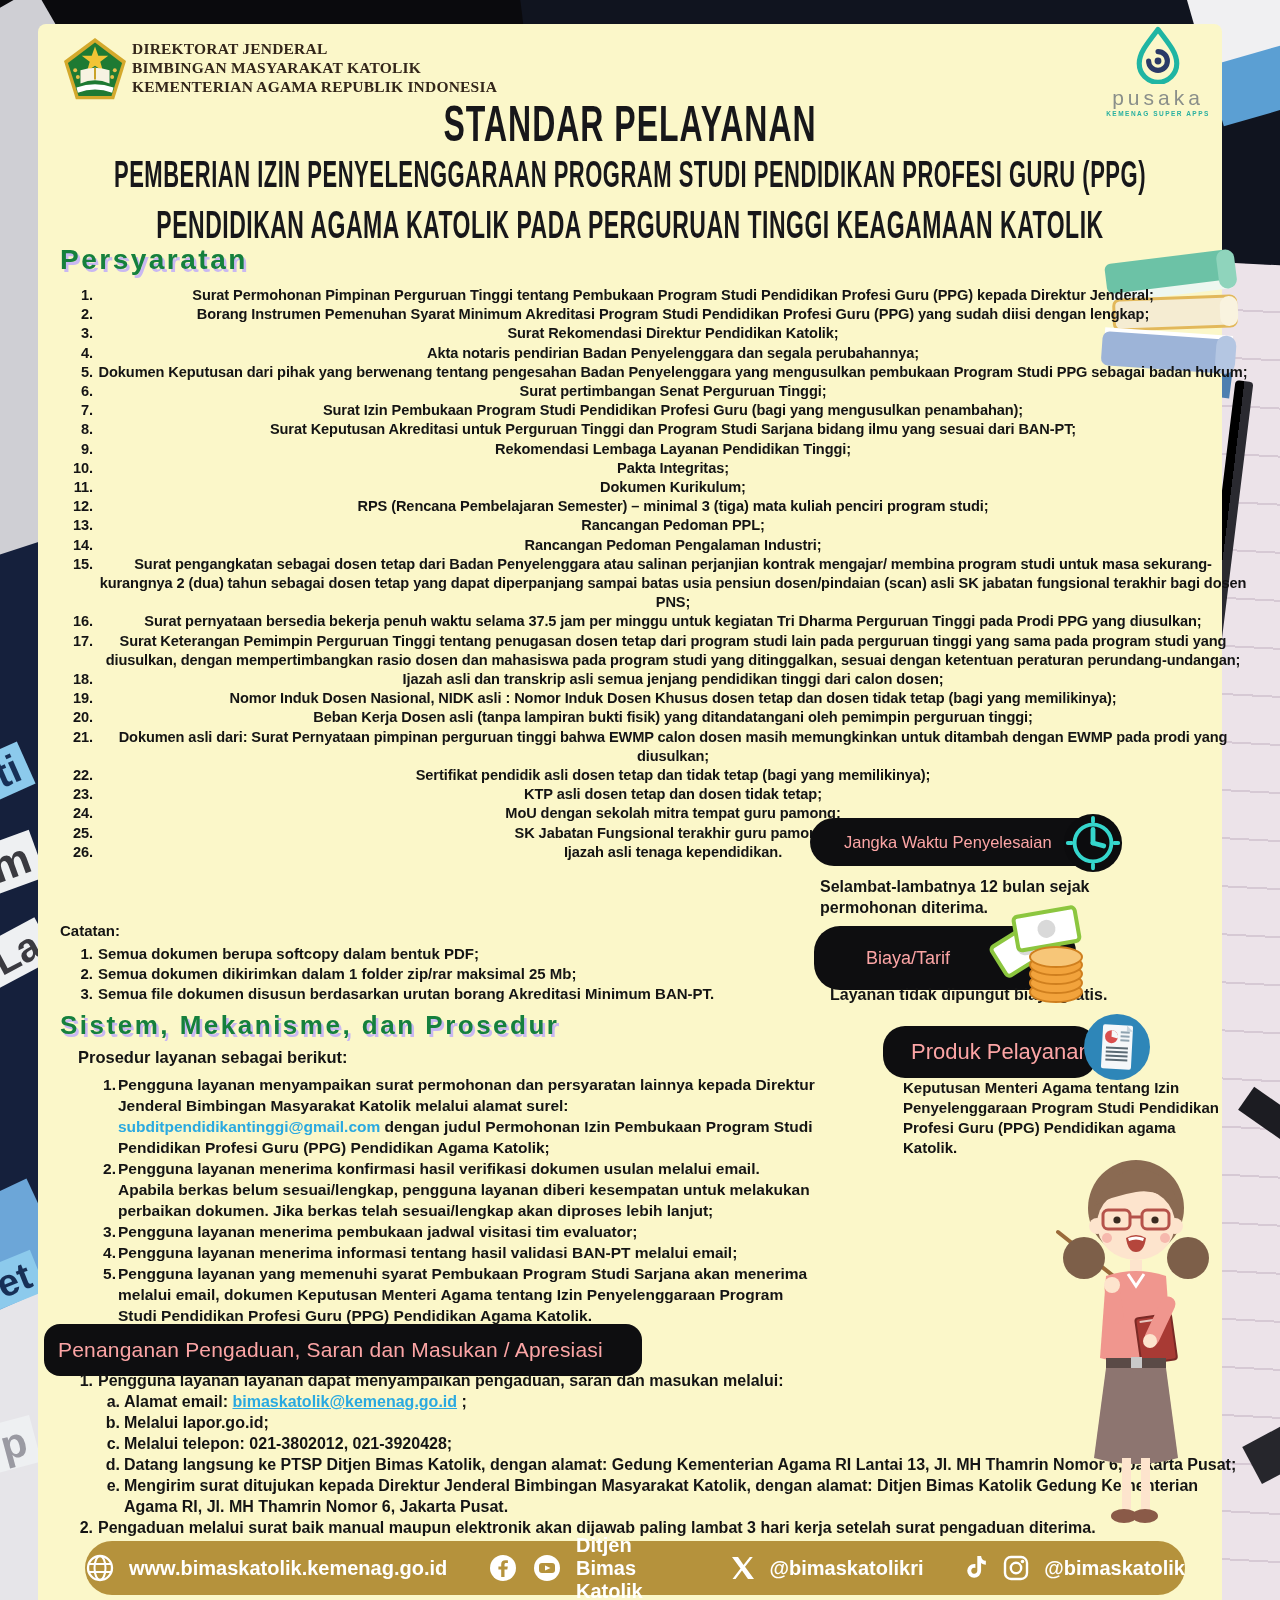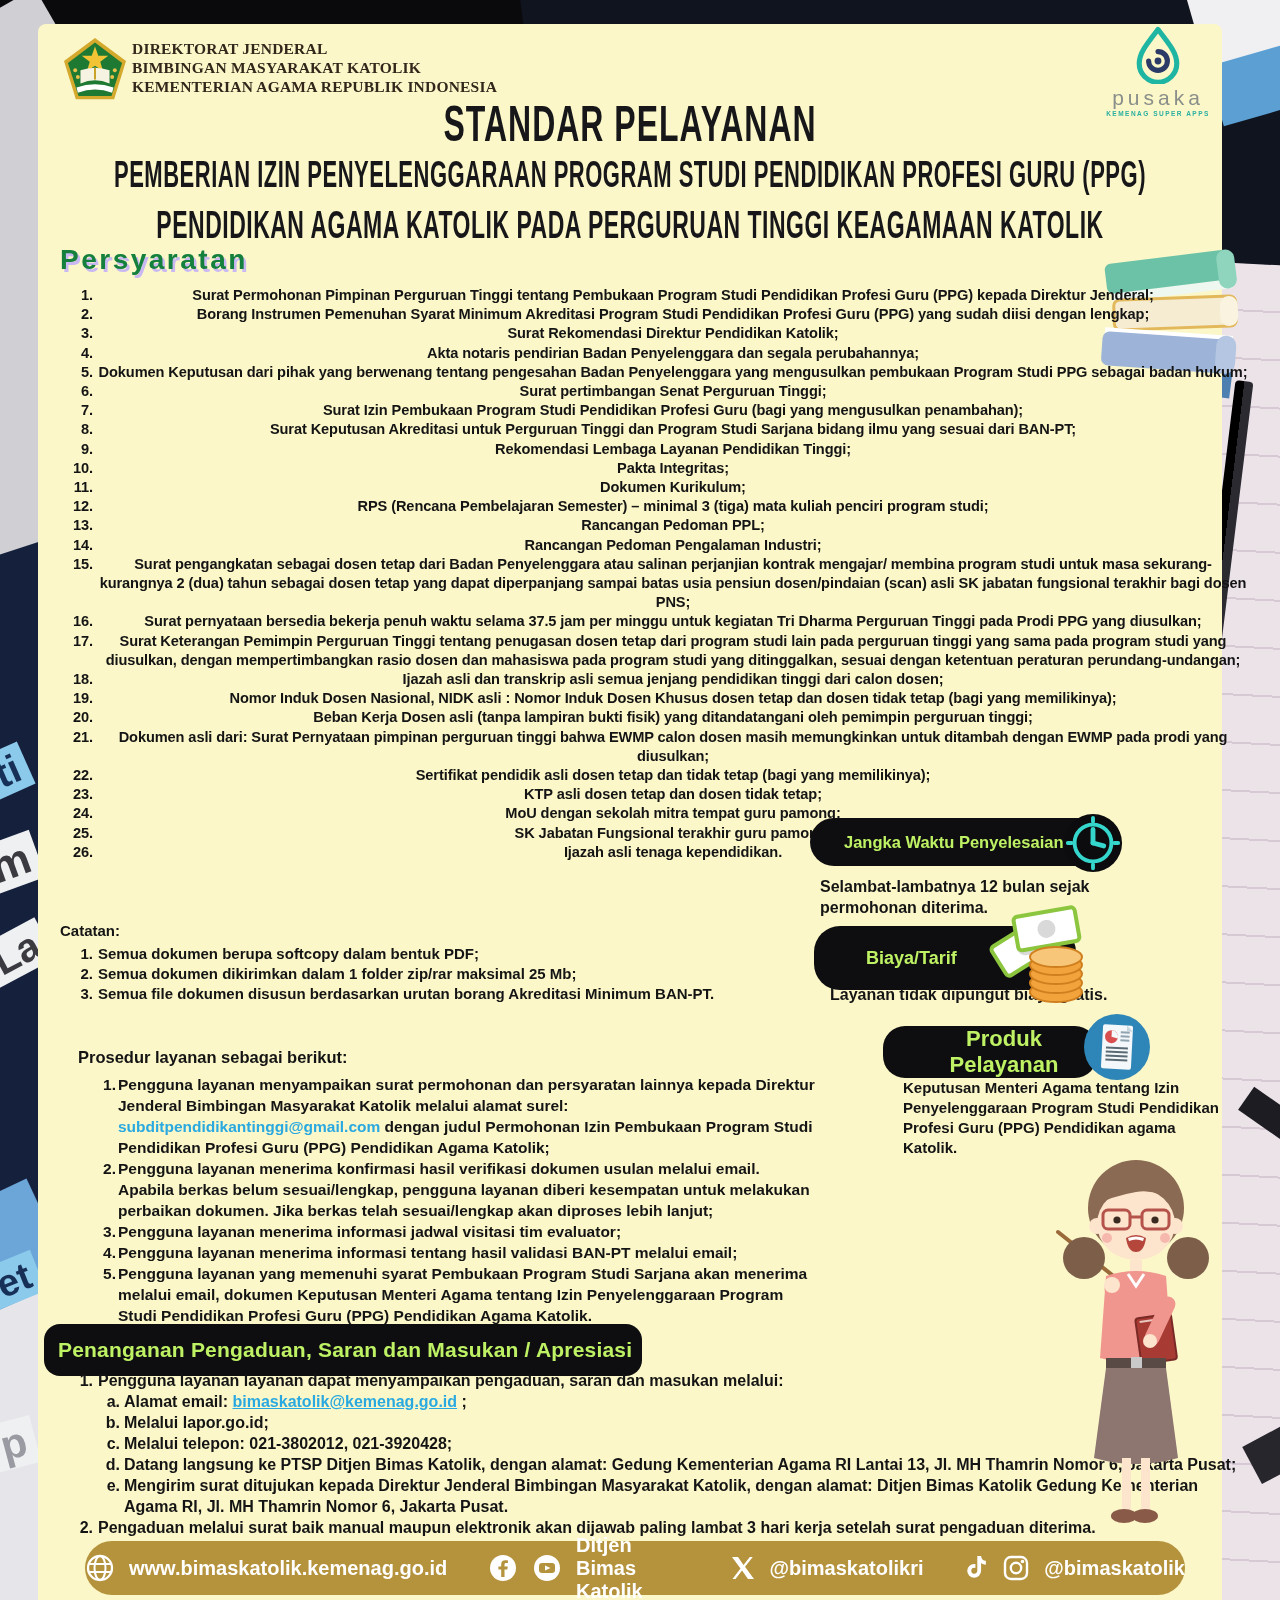--- a/index.html
+++ b/index.html
@@ -66,21 +66,21 @@
   .catatan-list{font-size:15px;line-height:20px;}
   .prosedur-intro{position:absolute;left:40px;top:1024px;font-size:16.5px;font-weight:bold;color:#141414;}
   .prosedur-list{position:absolute;left:58px;top:1050px;width:700px;font-size:15.5px;line-height:21px;padding-left:22px;}
   .prosedur-list > li::before{margin-right:2px;}
   .pengaduan-list{position:absolute;left:22px;top:1346px;width:1152px;font-size:16px;line-height:21px;}
 
   .link{color:#2aa9e0;}
   a.link-u{color:#2aa9e0;text-decoration:underline;cursor:pointer;}
 
   
-  .pill{position:absolute;background:#0e0e10;color:#bef264;font-weight:bold;border-radius:26px;
+  .pill{position:absolute;background:#0e0e10;color:#fca5a5;font-weight:normal;border-radius:26px;
     display:flex;align-items:center;box-sizing:border-box;}
   .pill-jangka{left:772px;top:794px;width:302px;height:48px;font-size:16.5px;padding-left:34px;}
   .pill-biaya{left:776px;top:902px;width:262px;height:64px;font-size:18px;padding-left:52px;}
   .pill-produk{left:845px;top:1002px;width:214px;height:52px;font-size:22px;padding-left:28px;border-radius:22px;text-align:center;}
   .panel-text{position:absolute;font-weight:bold;color:#141414;}
   .jangka-text{left:782px;top:852px;width:330px;font-size:16px;line-height:21px;}
   .biaya-text{left:792px;top:962px;width:330px;font-size:16px;}
   .produk-text{left:865px;top:1054px;width:330px;font-size:15px;line-height:20px;}
   .clock-wrap{position:absolute;left:1024px;top:788px;z-index:2;}
   .money-wrap{position:absolute;left:946px;top:876px;z-index:2;}
@@ -207,26 +207,27 @@
   <div class="catatan">
     <div class="catatan-h">Catatan:</div>
     <ol class="num-list catatan-list">
 
     <li><span>Semua dokumen berupa softcopy dalam bentuk PDF;</span></li>
         <li><span>Semua dokumen dikirimkan dalam 1 folder zip/rar maksimal 25 Mb;</span></li>
         <li><span>Semua file dokumen disusun berdasarkan urutan borang Akreditasi Minimum BAN-PT.</span></li>
       </ol>
   </div>
 
+  <div class="h-purple h-sistem">Sistem, Mekanisme, dan Prosedur</div>
   <div class="prosedur-intro">Prosedur layanan sebagai berikut:</div>
   <ol class="num-list prosedur-list">
 
   <li><span>Pengguna layanan menyampaikan surat permohonan dan persyaratan lainnya kepada Direktur Jenderal Bimbingan Masyarakat Katolik melalui alamat surel: </span><span class="link">subditpendidikantinggi@gmail.com</span><span> dengan judul Permohonan Izin Pembukaan Program Studi Pendidikan Profesi Guru (PPG) Pendidikan Agama Katolik;</span></li>
       <li><span>Pengguna layanan menerima konfirmasi hasil verifikasi dokumen usulan melalui email. Apabila berkas belum sesuai/lengkap, pengguna layanan diberi kesempatan untuk melakukan perbaikan dokumen. Jika berkas telah sesuai/lengkap akan diproses lebih lanjut;</span><span class="link"></span><span></span></li>
-      <li><span>Pengguna layanan menerima informasi jadwal visitasi tim evaluator;</span><span class="link"></span><span></span></li>
+      <li><span>Pengguna layanan menerima pembukaan jadwal visitasi tim evaluator;</span><span class="link"></span><span></span></li>
       <li><span>Pengguna layanan menerima informasi tentang hasil validasi BAN-PT melalui email;</span><span class="link"></span><span></span></li>
       <li><span>Pengguna layanan yang memenuhi syarat Pembukaan Program Studi Sarjana akan menerima melalui email, dokumen Keputusan Menteri Agama tentang Izin Penyelenggaraan Program Studi Pendidikan Profesi Guru (PPG) Pendidikan Agama Katolik.</span><span class="link"></span><span></span></li>
     </ol>
 
   <div class="pill pill-jangka">
     <span>Jangka Waktu Penyelesaian</span>
   </div>
   <div class="clock-wrap">
     <svg width="62" height="62" viewBox="0 0 64 64">
       <circle cx="32" cy="32" r="30" fill="#0c0c0e"></circle>

